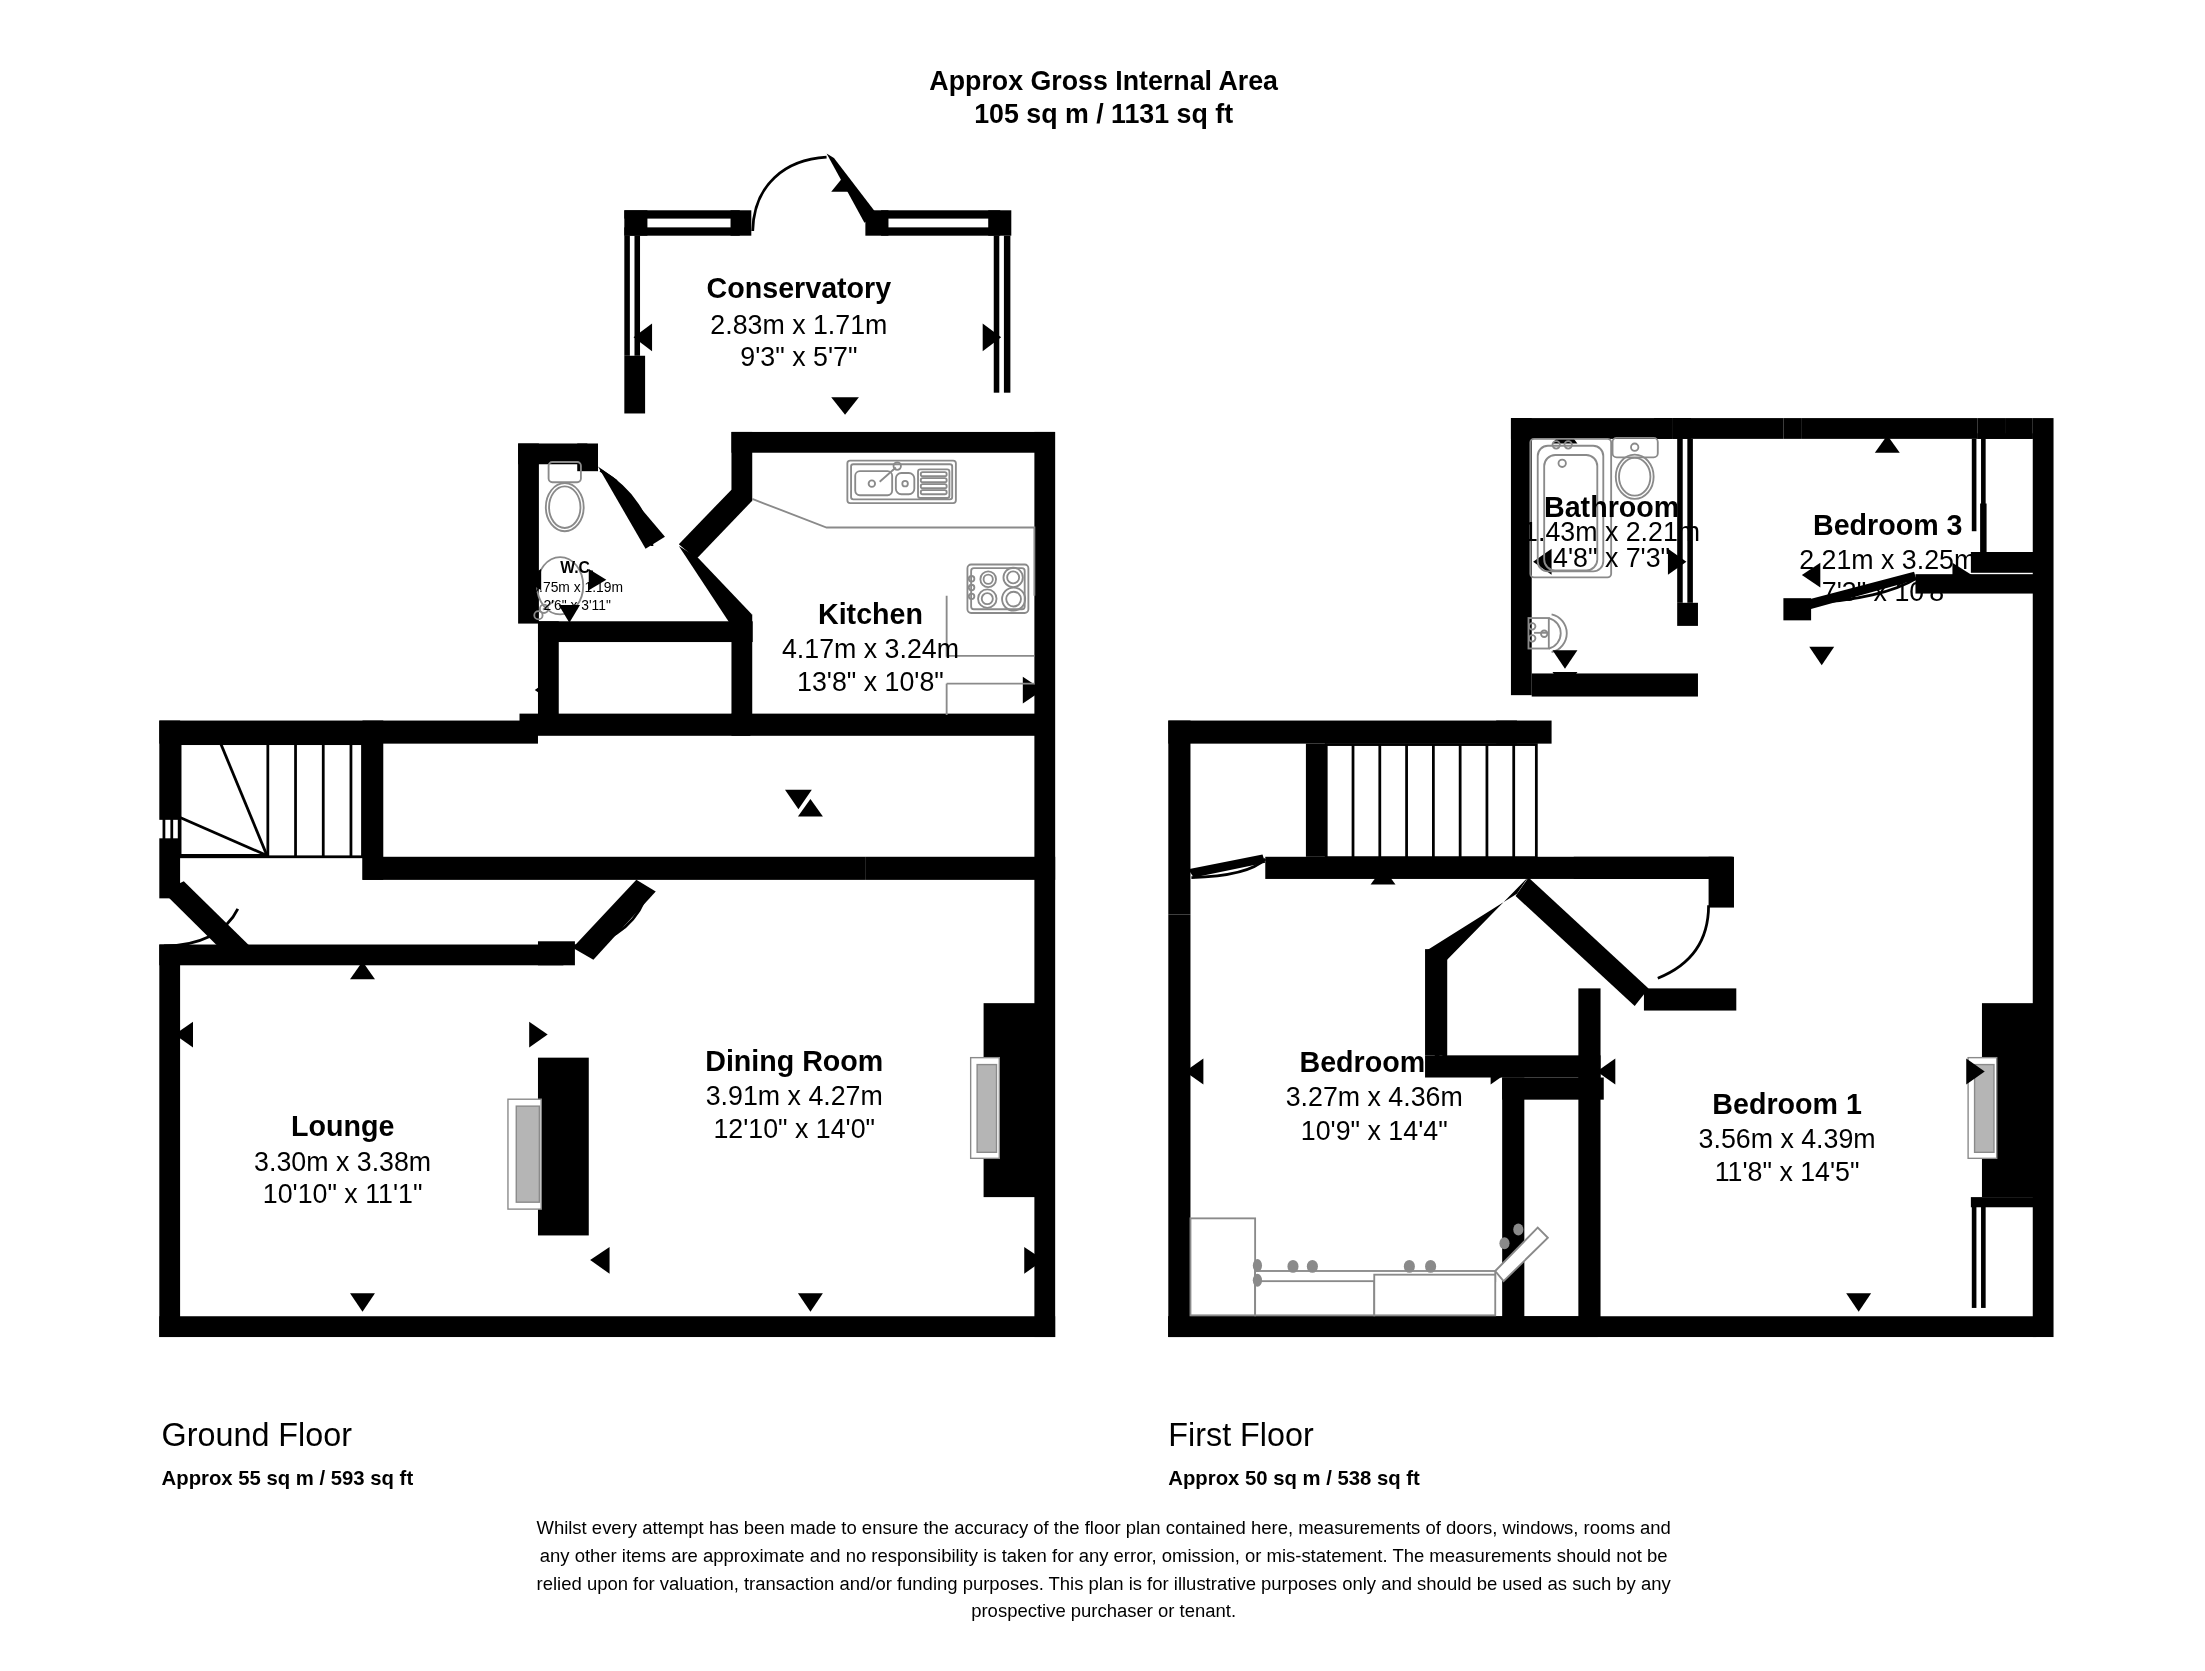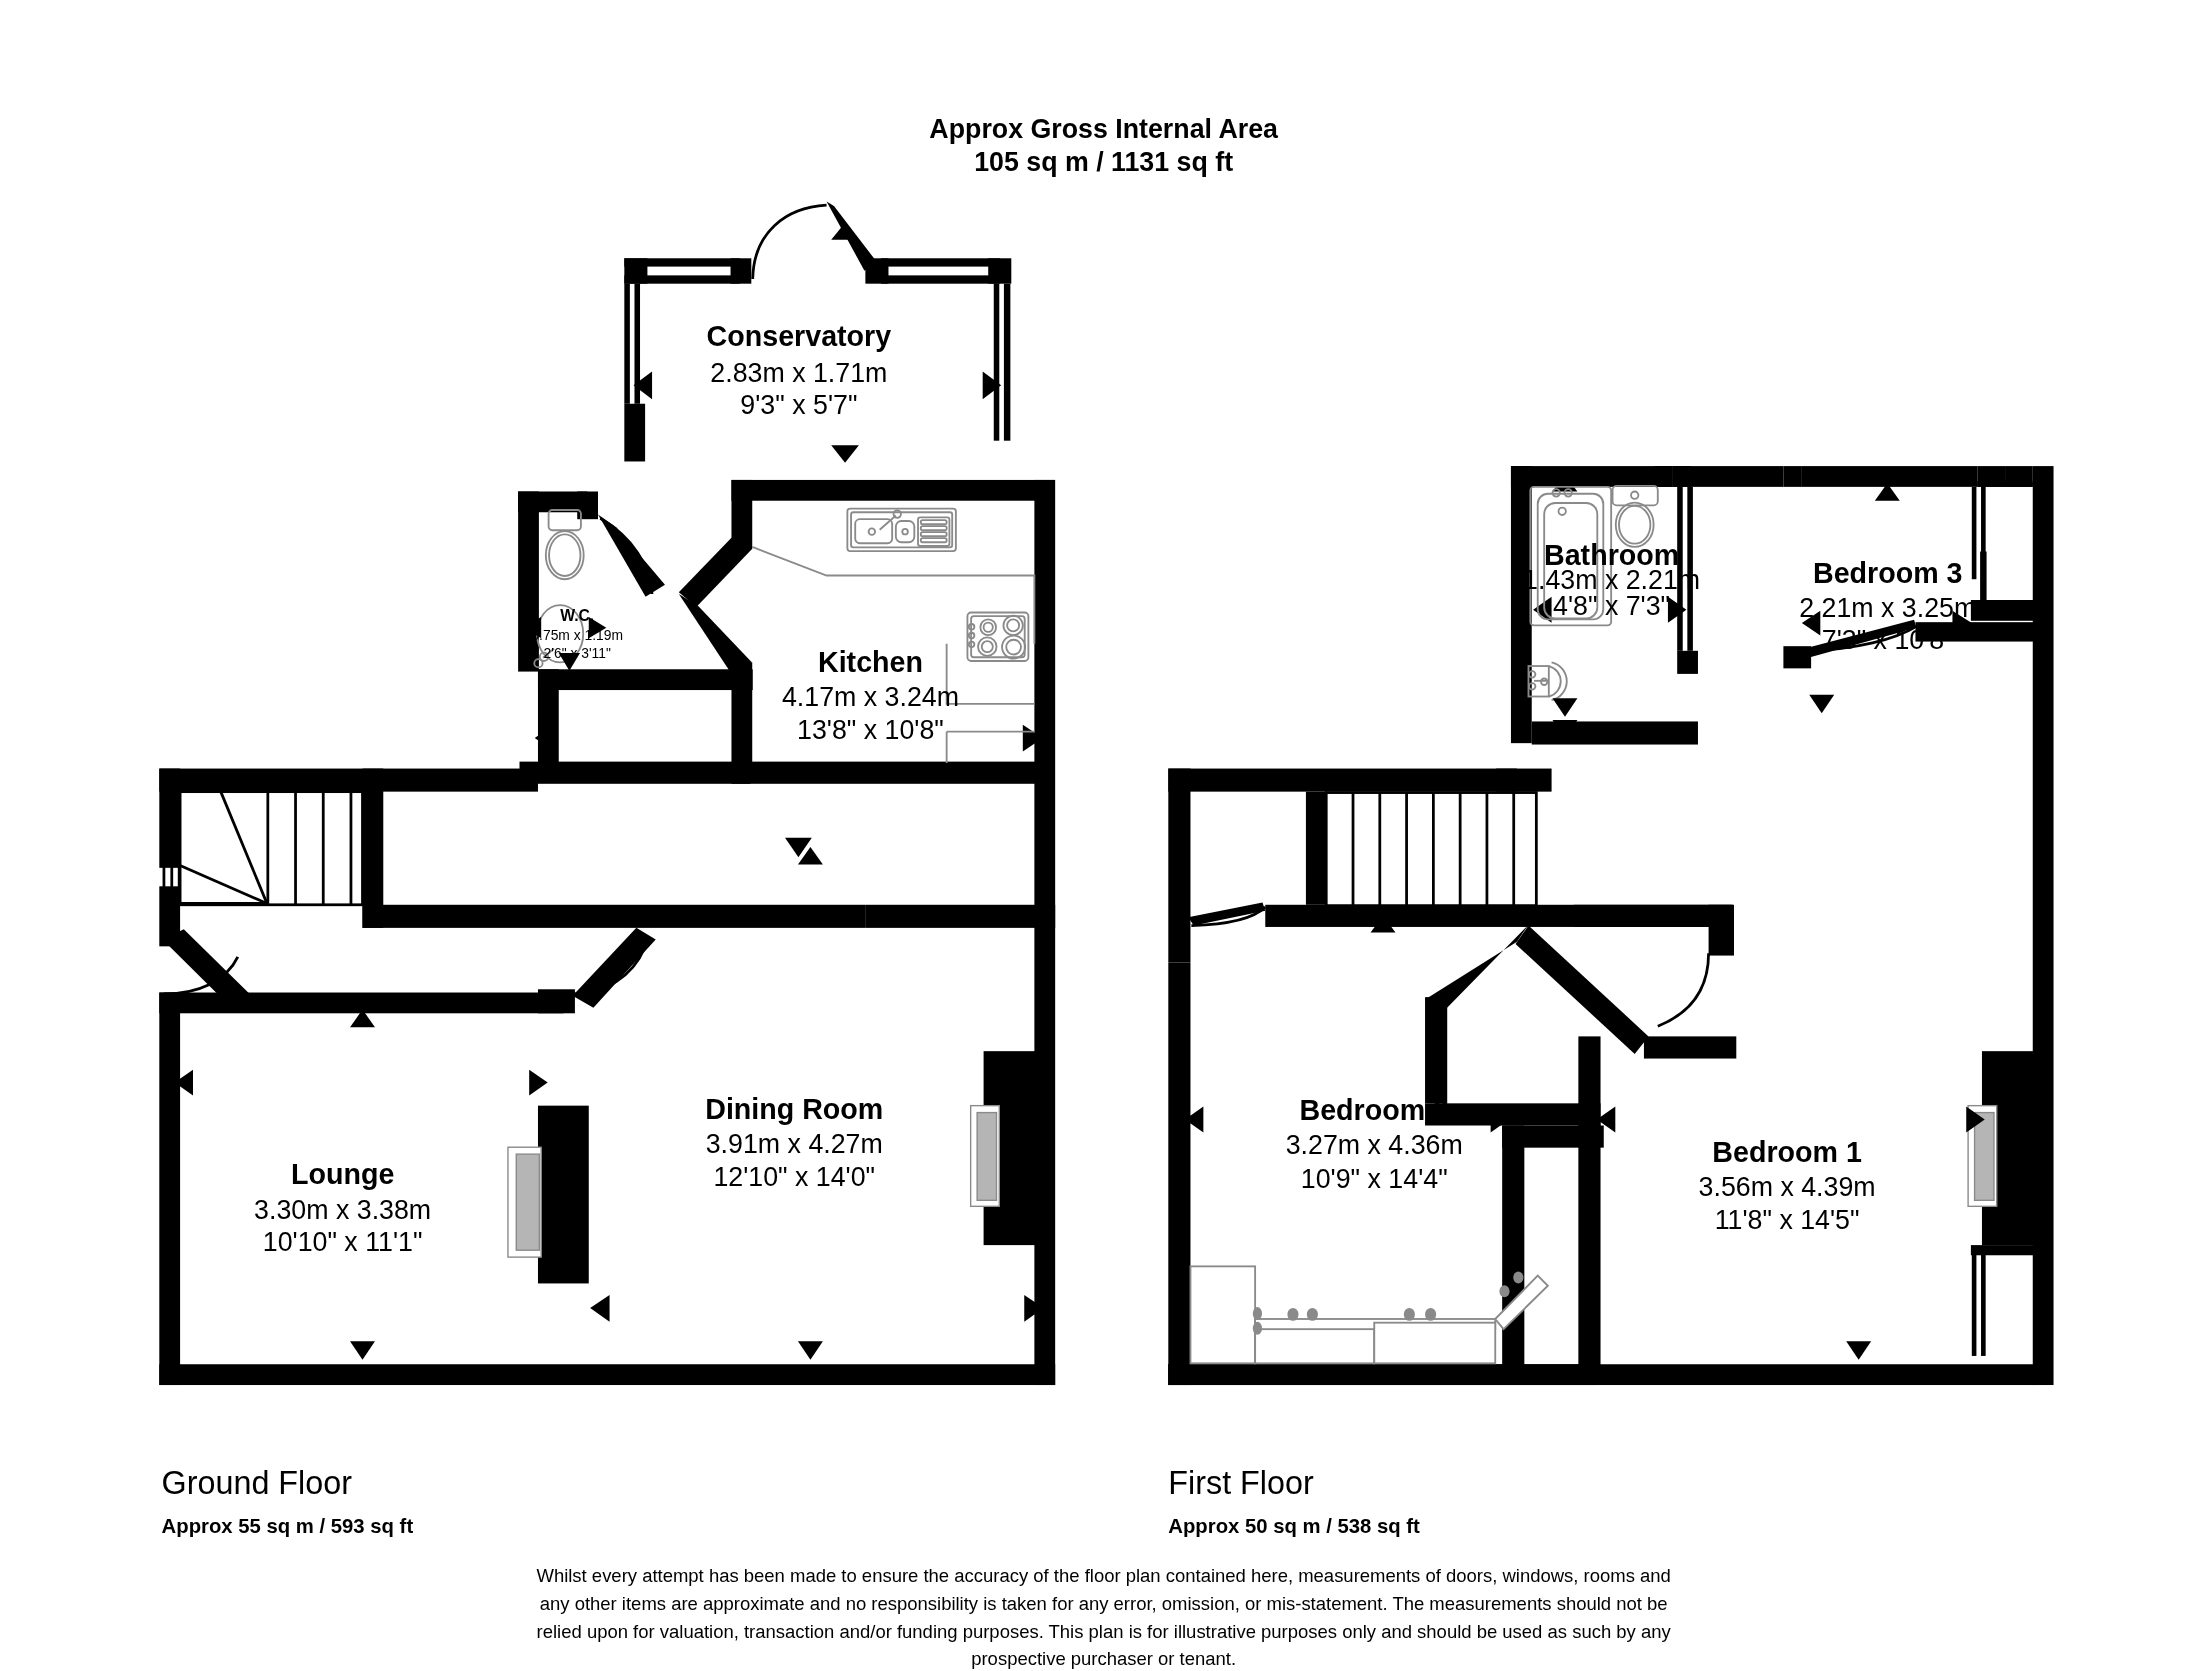--- a/index.html
+++ b/index.html
@@ -11,21 +11,20 @@
     width: 2205px;
     height: 1672px;
     font-family: "Liberation Sans", sans-serif;
     color: #000000;
     position: relative;
     overflow: hidden;
   }
   #plan-root {
     position: absolute;
     inset: 0;
-    margin-top: 48px;
   }
   svg.plan-svg {
     position: absolute;
     top: 0; left: 0;
     width: 2205px;
     height: 1672px;
     display: block;
   }
   
   .t-head {

